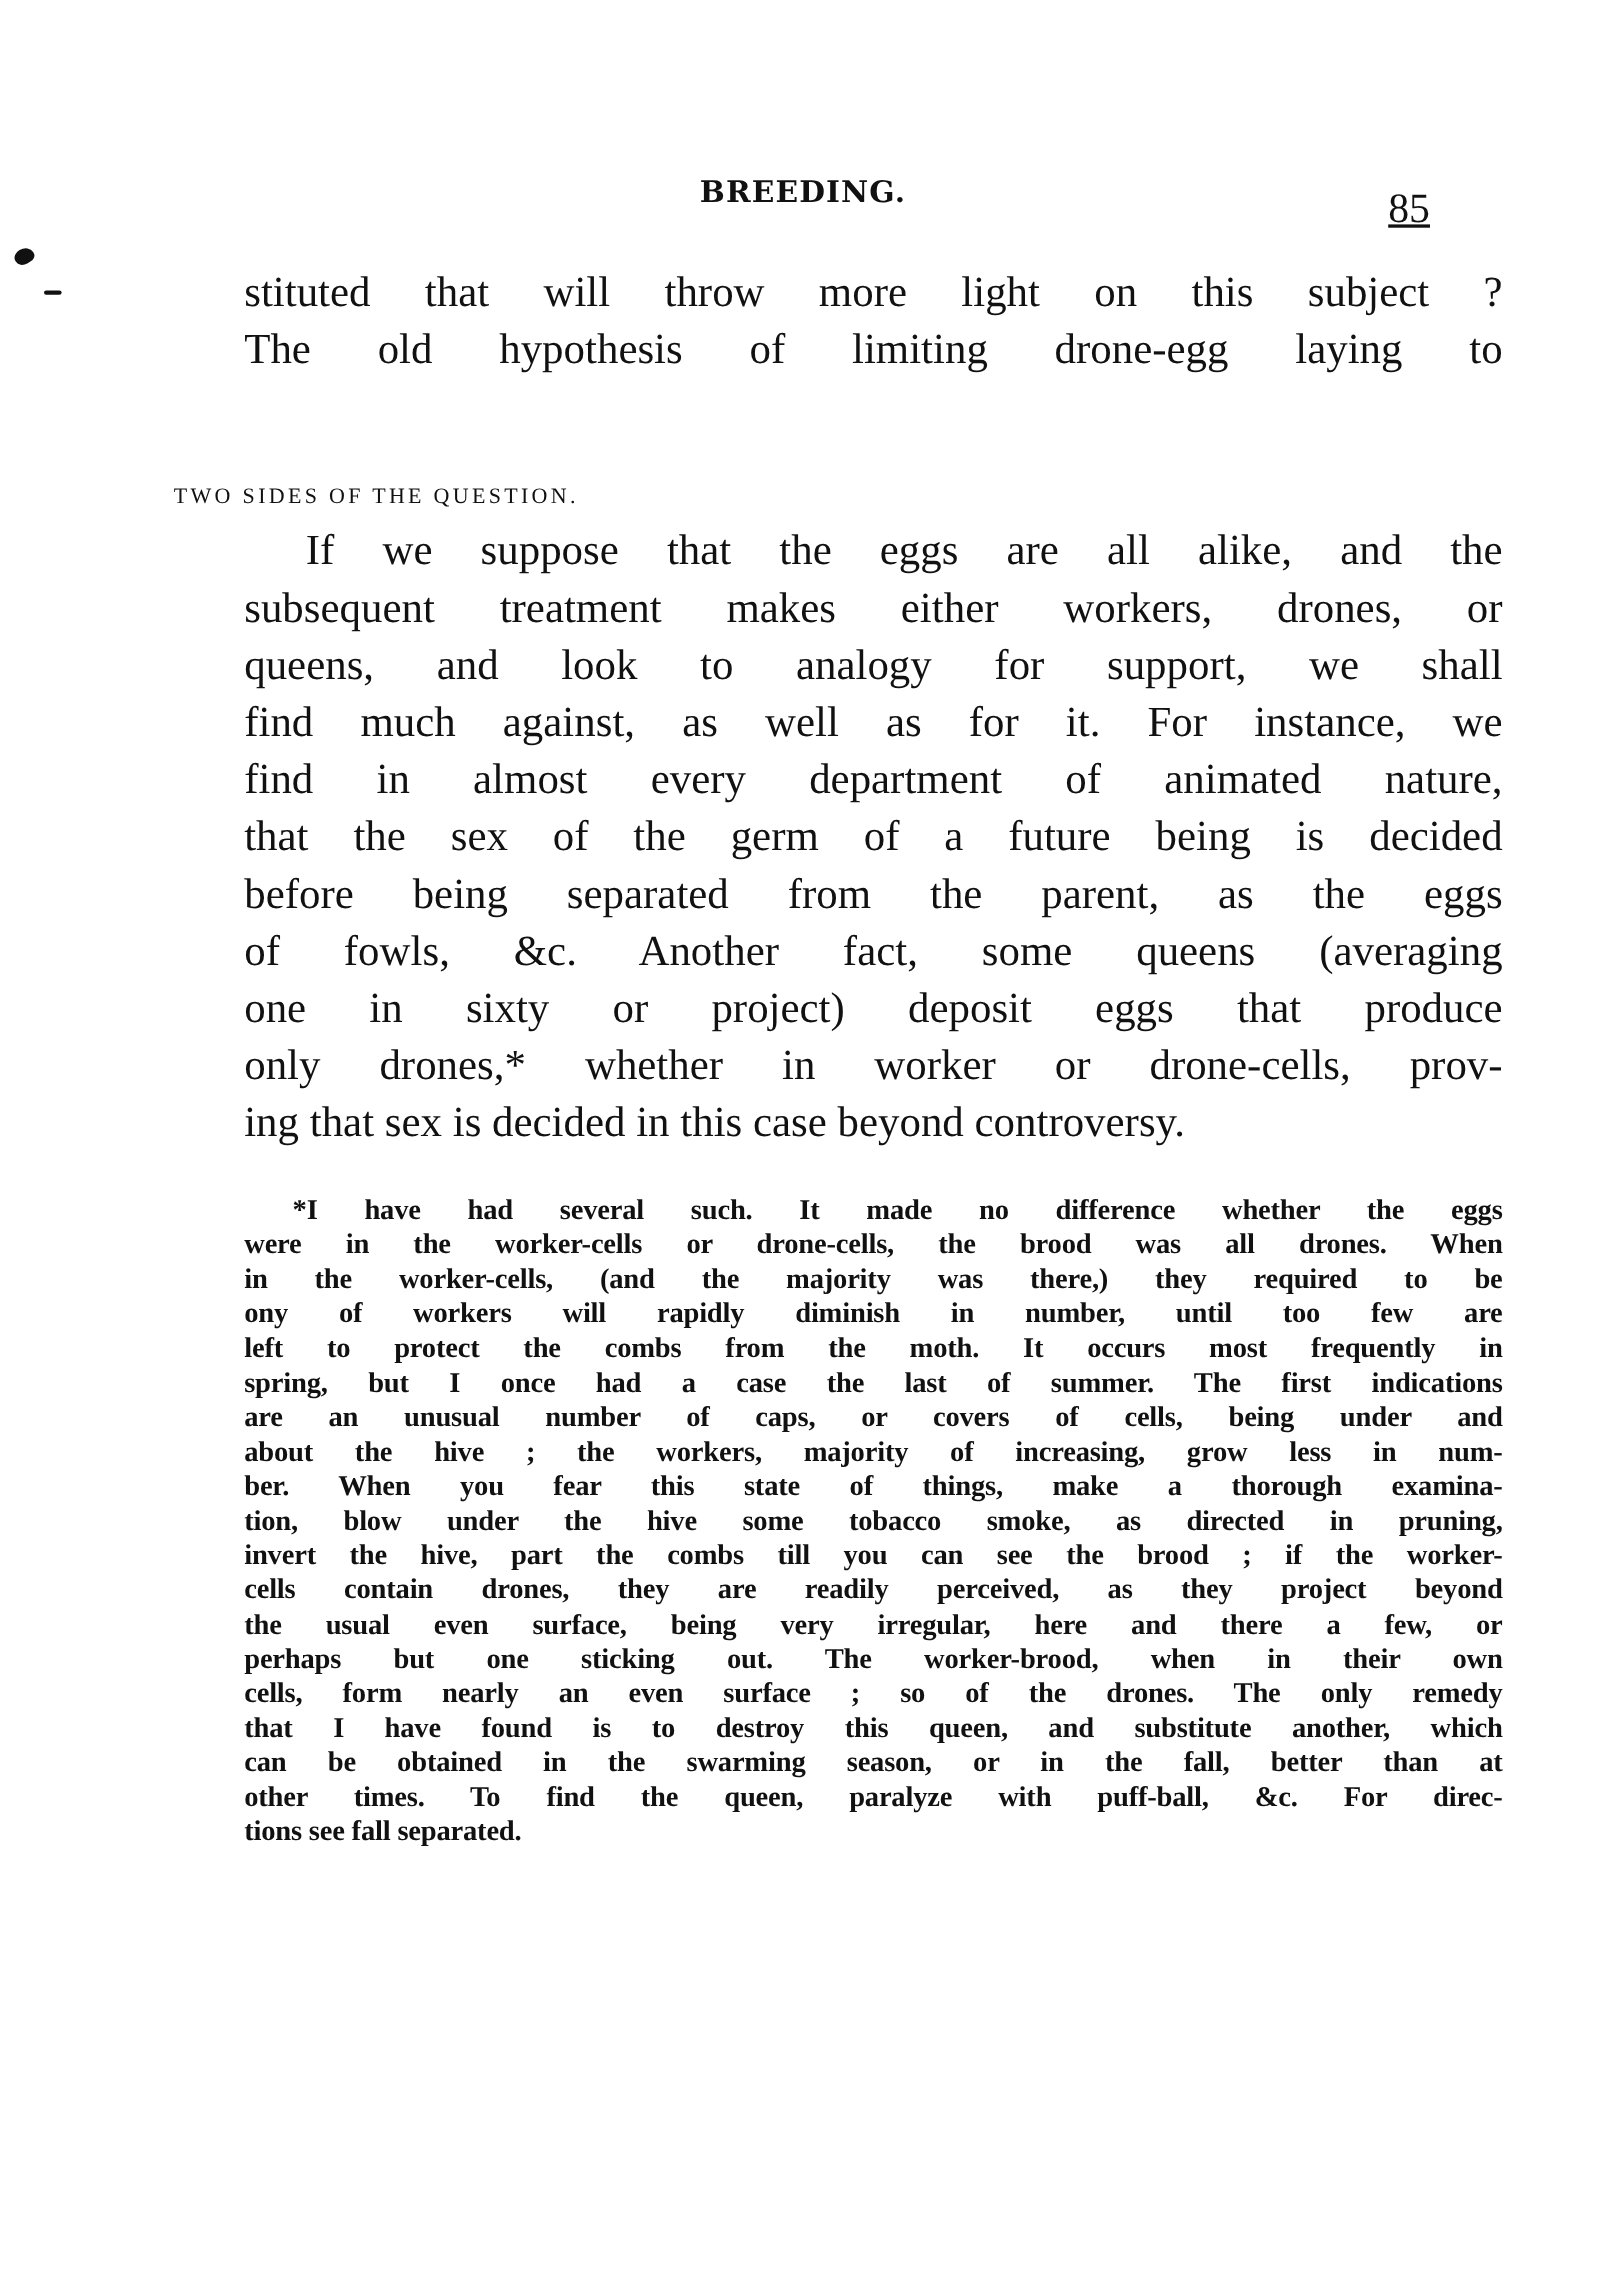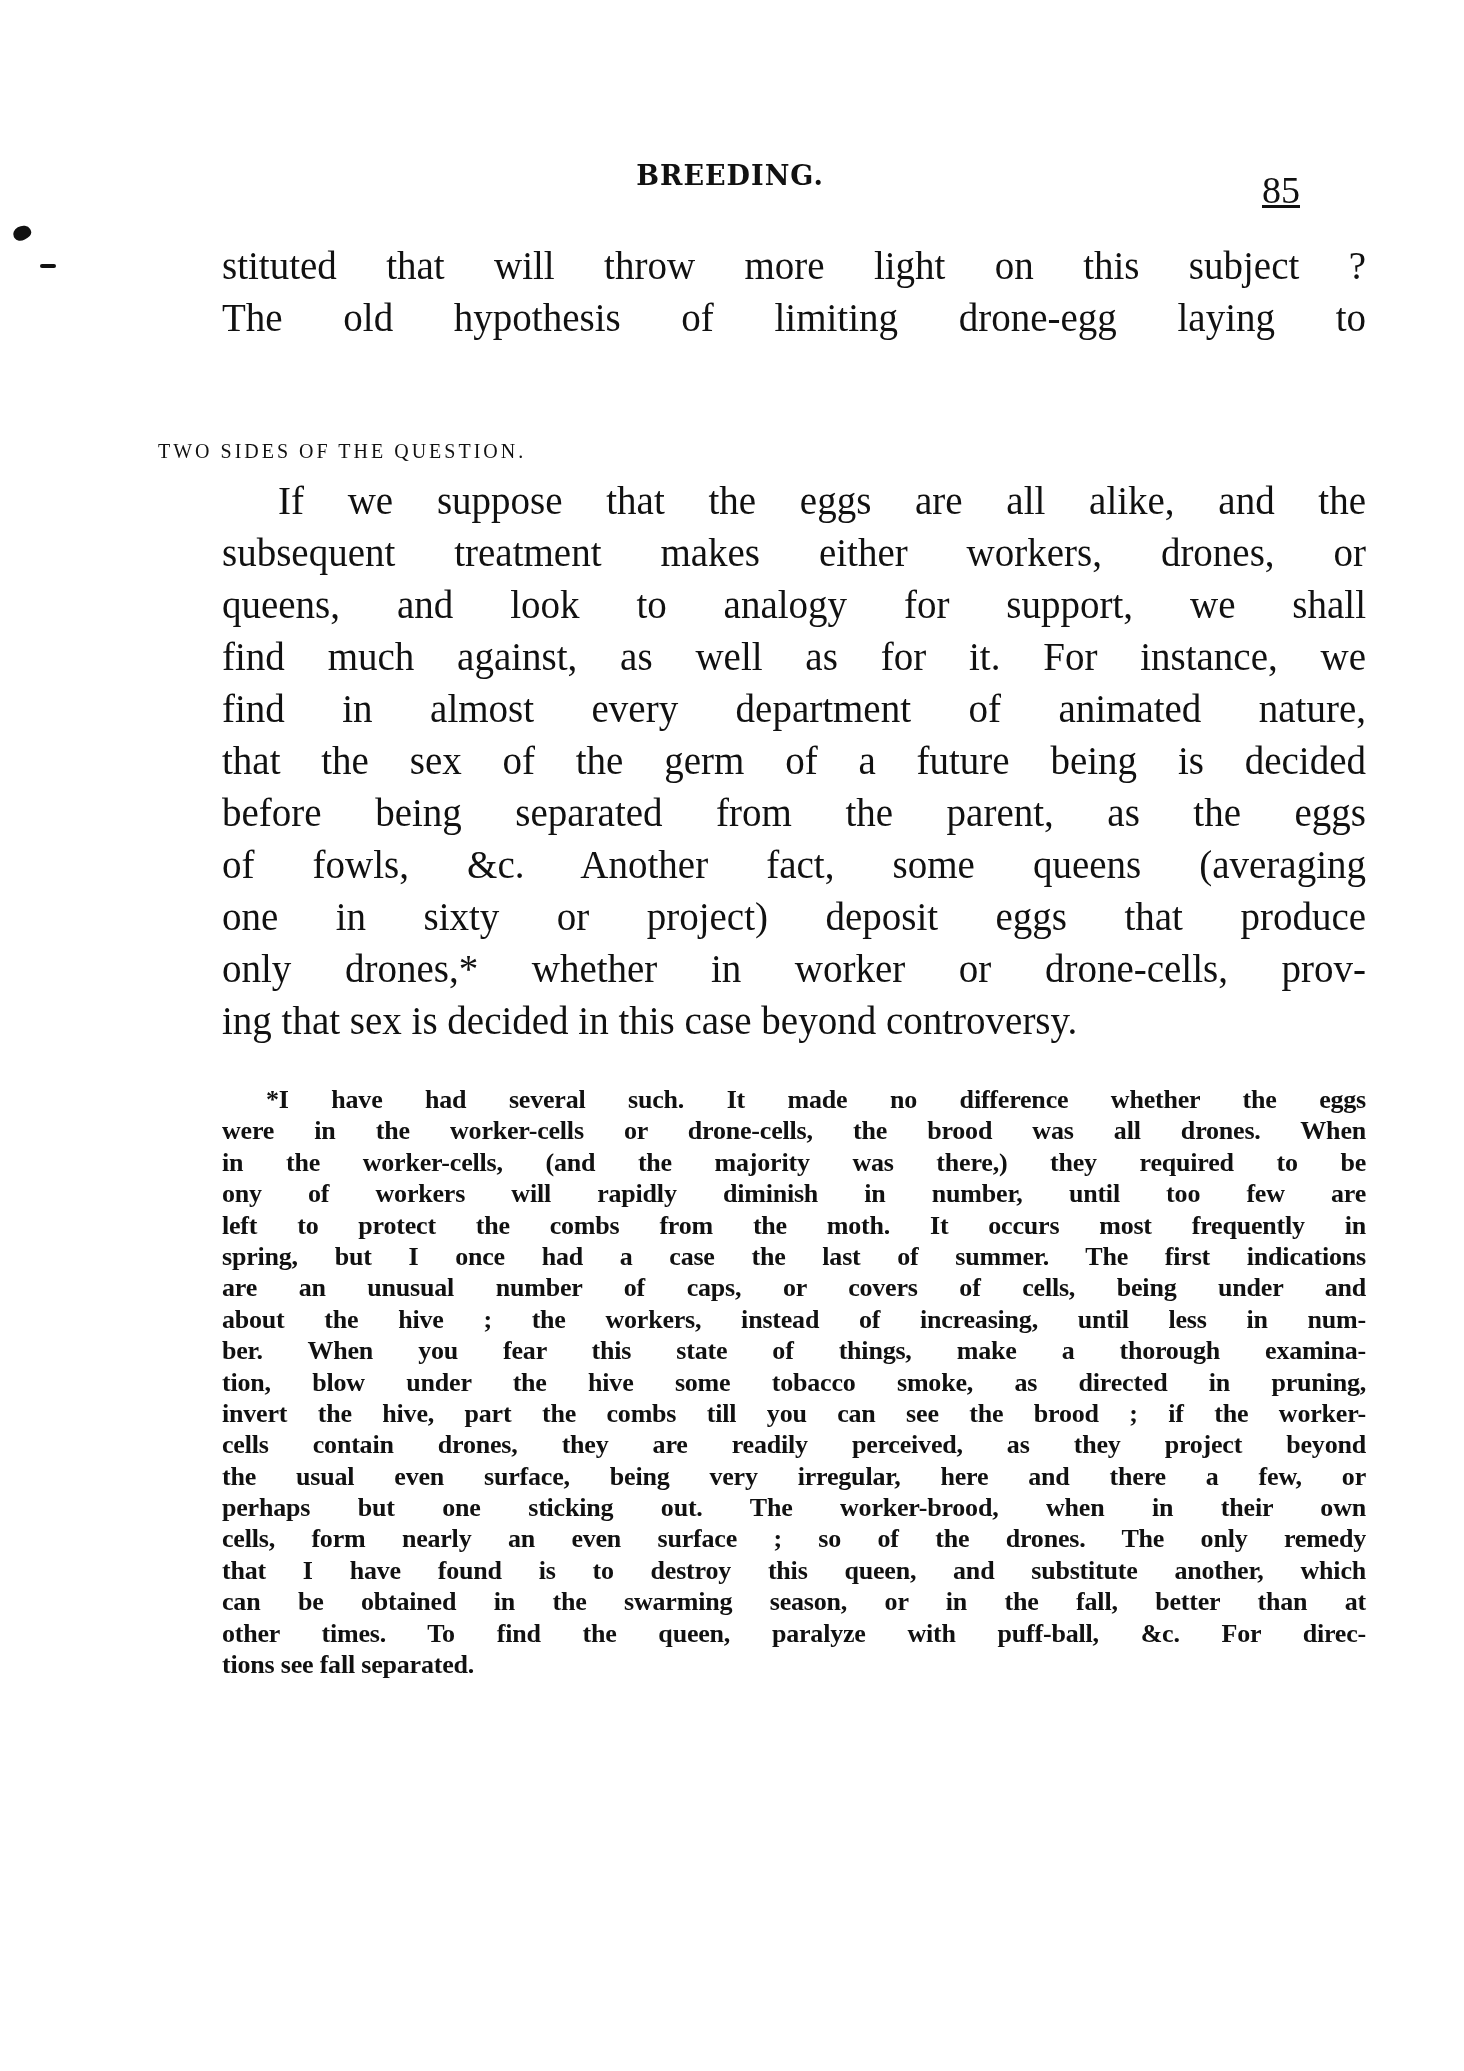--- a/index.html
+++ b/index.html
@@ -154,21 +154,21 @@
   </div>
 
   <div class="body-block footnote">
     <span class="line first">*I have had several such.  It made no difference whether the eggs</span>
     <span class="line">were in the worker-cells or drone-cells, the brood was all drones.  When</span>
     <span class="line">in the worker-cells, (and the majority was there,) they required to be</span>
     <span class="line">ony of workers will rapidly diminish in number, until too few are</span>
     <span class="line">left to protect the combs from the moth.  It occurs most frequently in</span>
     <span class="line">spring, but I once had a case the last of summer.  The first indications</span>
     <span class="line">are an unusual number of caps, or covers of cells, being under and</span>
-    <span class="line">about the hive ; the workers, instead of increasing, until less in num-</span>
+    <span class="line">about the hive ; the workers, majority of increasing, grow less in num-</span>
     <span class="line">ber.  When you fear this state of things, make a thorough examina-</span>
     <span class="line">tion, blow under the hive some tobacco smoke, as directed in pruning,</span>
     <span class="line">invert the hive, part the combs till you can see the brood ; if the worker-</span>
     <span class="line">cells contain drones, they are readily perceived, as they project beyond</span>
     <span class="line">the usual even surface, being very irregular, here and there a few, or</span>
     <span class="line">perhaps but one sticking out.  The worker-brood, when in their own</span>
     <span class="line">cells, form nearly an even surface ; so of the drones.  The only remedy</span>
     <span class="line">that I have found is to destroy this queen, and substitute another, which</span>
     <span class="line">can be obtained in the swarming season, or in the fall, better than at</span>
     <span class="line">other times. To find the queen, paralyze with puff-ball, &amp;c.  For direc-</span>

